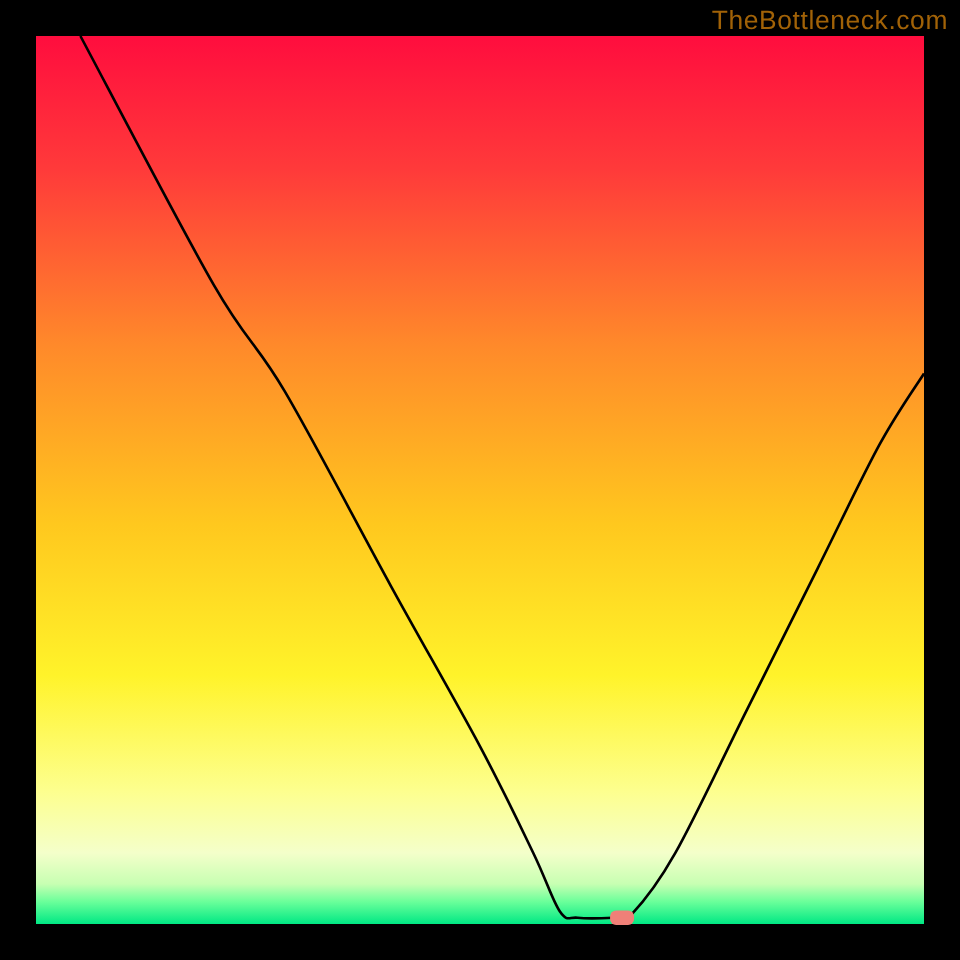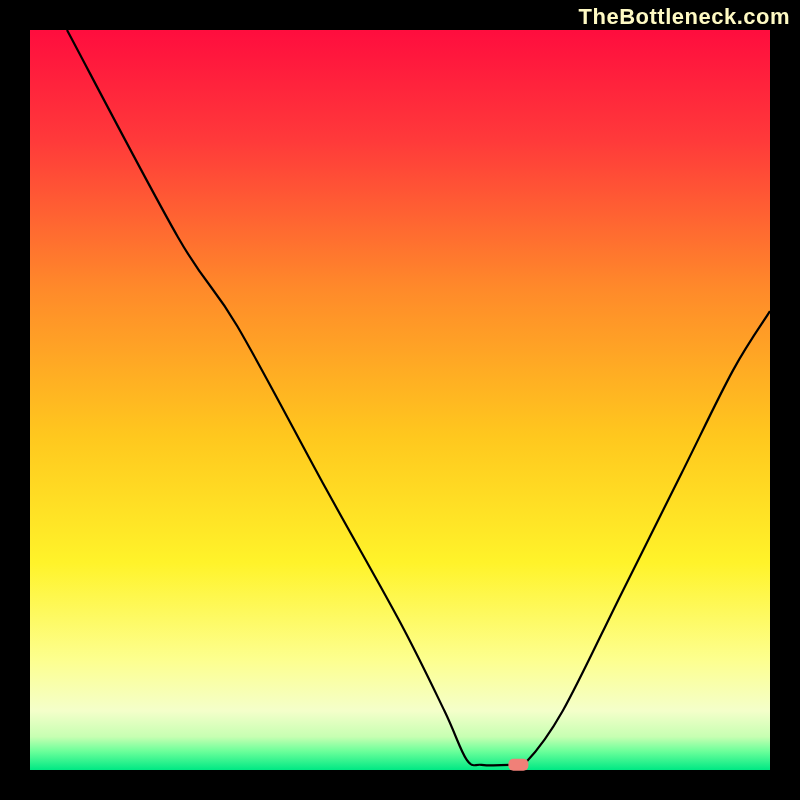--- a/index.html
+++ b/index.html
@@ -13,23 +13,23 @@
   .frame {
     position: relative;
     width: 800px;
     height: 800px;
     background: #000;
   }
   .watermark {
     position: absolute;
     top: 4px;
     right: 10px;
-    color: #fef9c3;
+    color: #a16207;
     font-size: 22px;
-    font-weight: 700;
+    font-weight: 400;
     letter-spacing: 0.5px;
   }
   svg {
     position: absolute;
     top: 0;
     left: 0;
   }
 </style>
 </head>
 <body>

